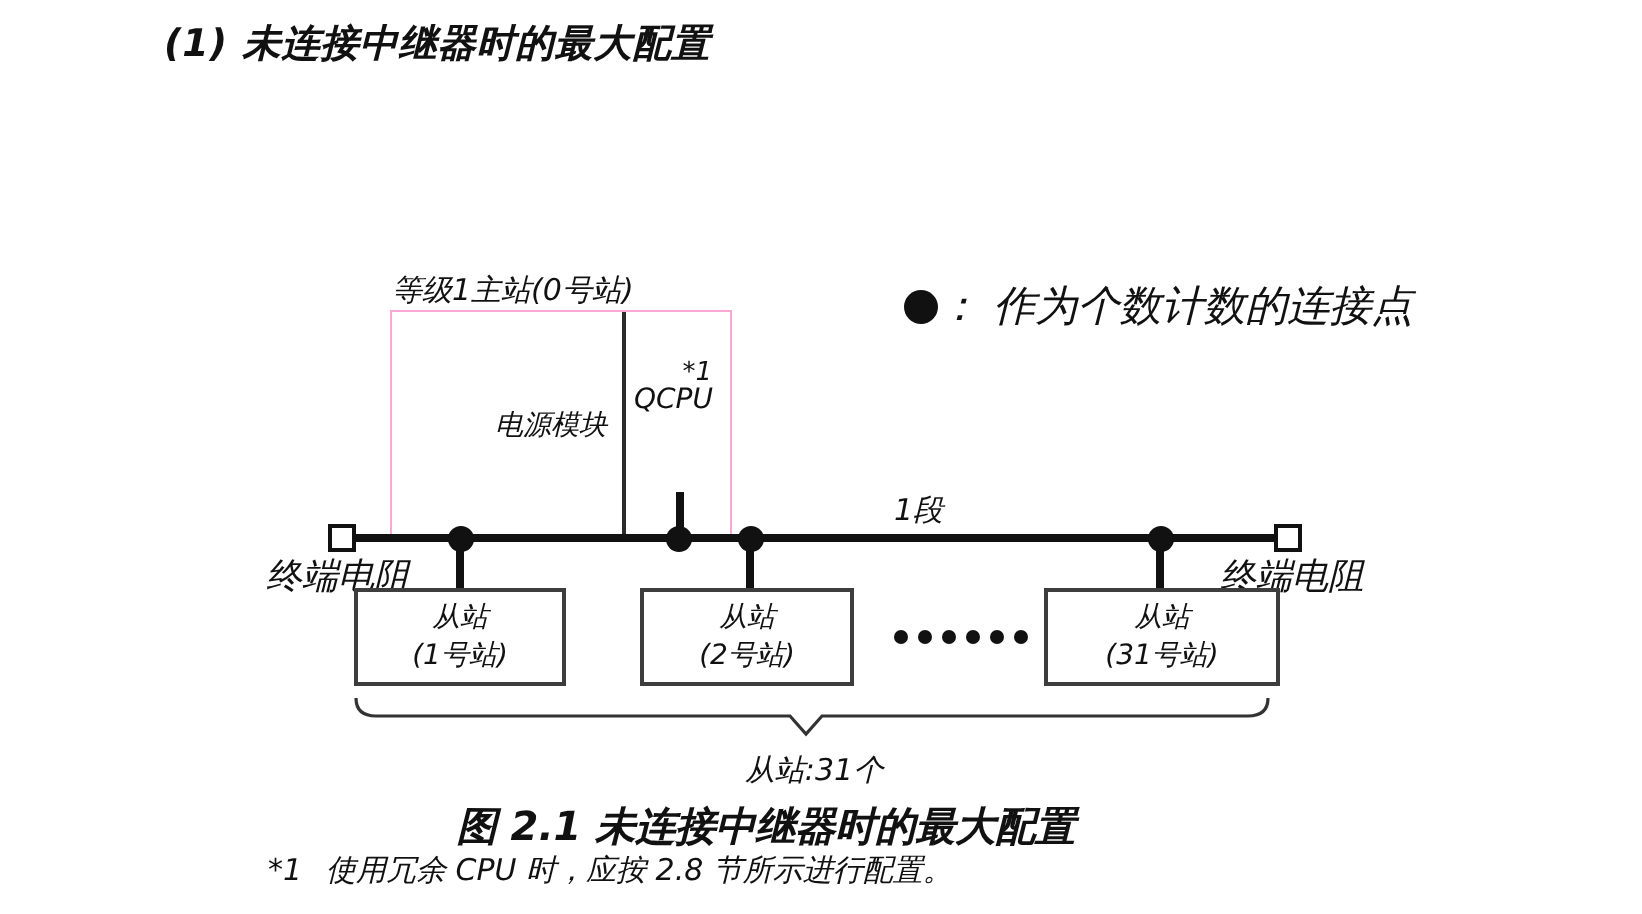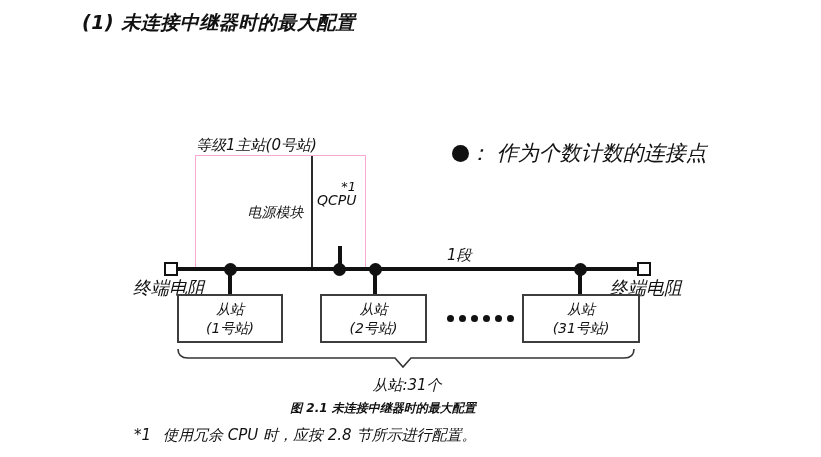--- a/index.html
+++ b/index.html
@@ -80,21 +80,21 @@
   .ellipsis { left: 447px; top: 315px; display: flex; gap: 5px; align-items: center; }
   .edot { width: 7px; height: 7px; border-radius: 50%; background: #111; }
 
   
   .brace-svg { left: 175px; top: 347px; }
   .slave-total { left: 332px; top: 376px; width: 150px; text-align: center; font-size: 15px; white-space: nowrap; }
 
   
   .caption {
     left: 190px; top: 400px; width: 386px; text-align: center;
-    font-size: 12px; font-weight: bold; white-space: nowrap;
+    font-size: 20px; font-weight: bold; white-space: nowrap;
   }
   .footnote { left: 134px; top: 426px; display: flex; font-size: 15px; white-space: nowrap; }
   .footnote-marker { width: 29px; }
 </style>
 </head>
 <body>
 
 <div id="page">
 
   <div class="abs heading">(1) 未连接中继器时的最大配置</div>

